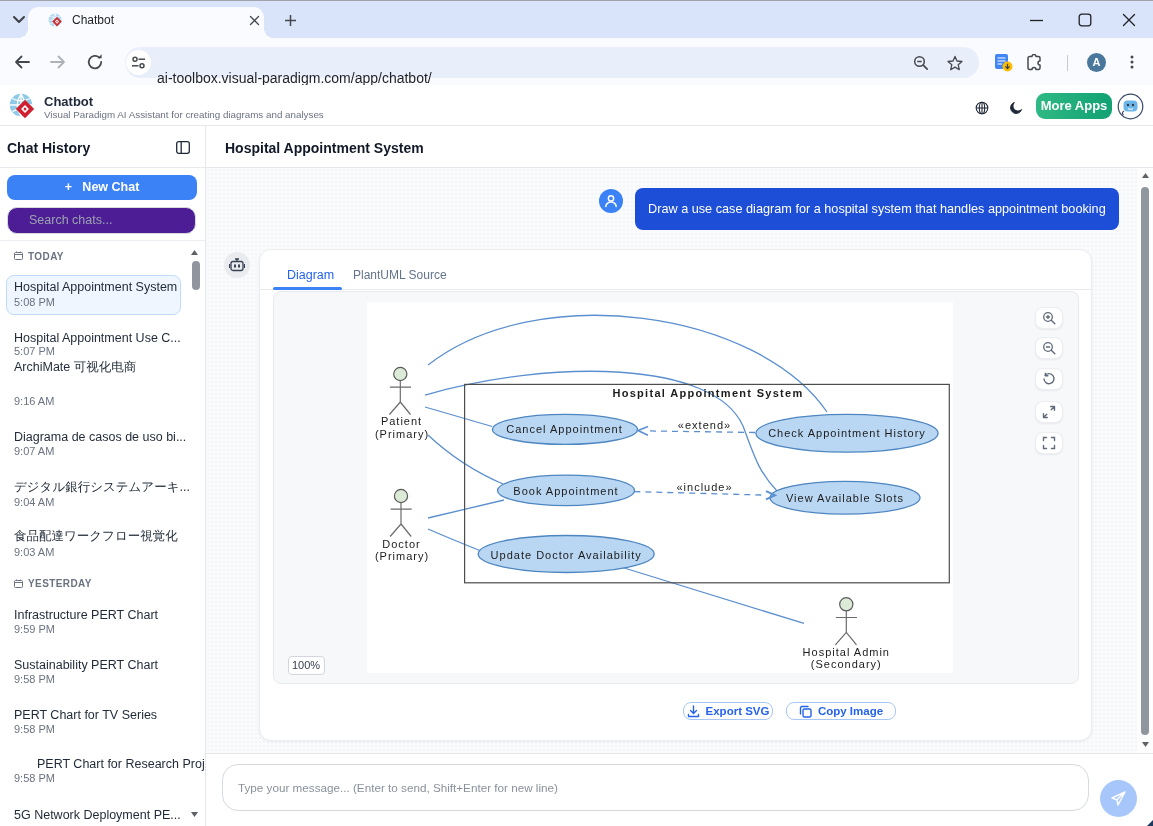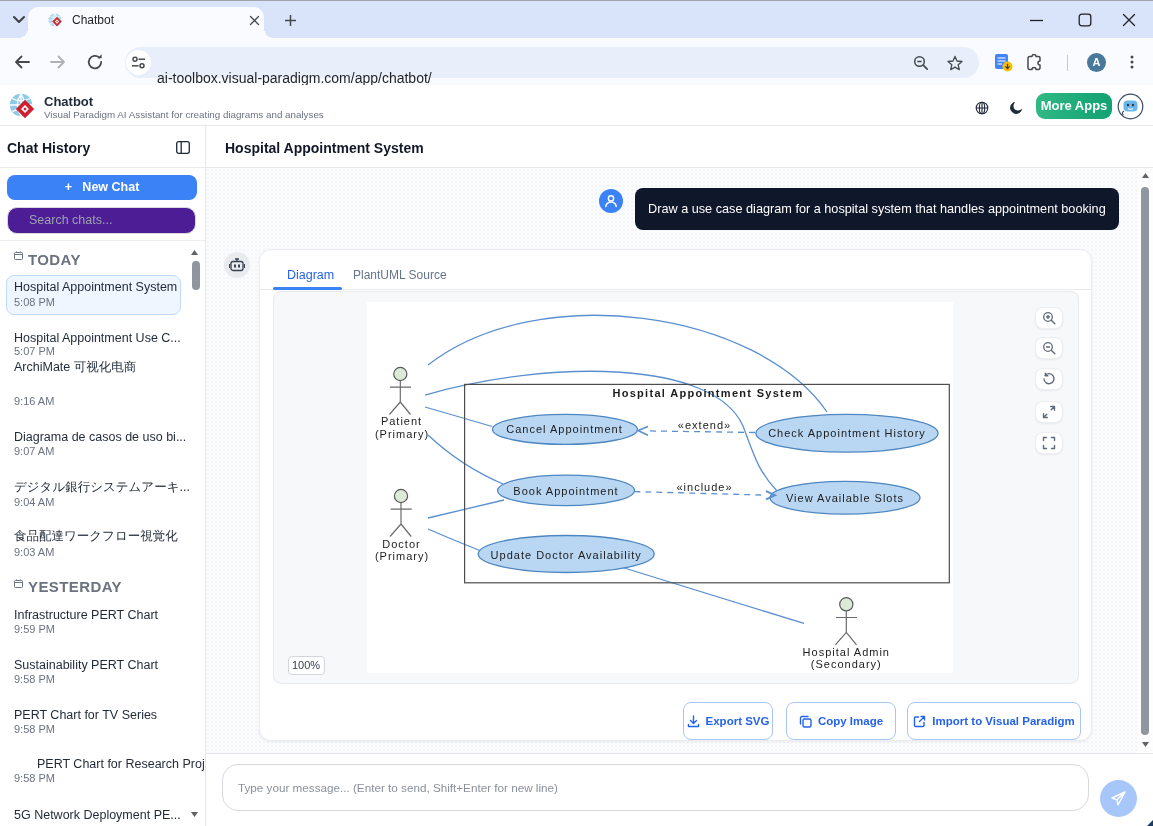--- a/index.html
+++ b/index.html
@@ -14,44 +14,44 @@
   #toolbar { left:0; top:38px; width:1153px; height:47px; background:#f9fbff; }
   #omnibox { left:125px; top:47px; width:854px; height:31px; background:#e9eefb; border-radius:16px; }
 
   
   #appheader { left:0; top:85px; width:1153px; height:41px; background:#fff; border-bottom:1px solid #e7e8ec; }
 
   
   #sidebar { left:0; top:126px; width:206px; height:700px; background:#fff; border-right:1px solid #e5e7eb; }
   #newchat { left:7px; width:190px; height:25px; background:#3b82f6; border-radius:8px; color:#fff; font-size:12.5px; font-weight:bold; text-align:center; line-height:25px; }
   #searchbox { left:7px; width:189px; height:27px; border:1px solid #d6dade; border-radius:10px; background:#4c1d95; color:#9ca3af; font-size:12.5px; line-height:25px; padding-left:21px; }
-  .sec-label { font-size:15px; font-weight:bold; color:#6b7280; letter-spacing:.4px; }
+  .sec-label { font-size:10px; font-weight:bold; color:#6b7280; letter-spacing:.4px; }
   .item-title { font-size:12.5px; color:#1f2937; white-space:nowrap; }
   .item-time { font-size:11px; color:#6b7280; }
 
   
   #mainhead { left:206px; top:126px; width:947px; height:42px; background:#fff; border-bottom:1px solid #e5e7eb; }
   #chatbg { left:206px; top:168px; width:931px; height:585px;
      background-color:#fafbfc;
      background-image:radial-gradient(circle, #f3f5f7 1px, rgba(0,0,0,0) 1px);
      background-size:4px 4px; }
-  #bubble { left:635px; top:188px; height:42px; background:#0f172a; border-radius:8px; color:#fff; font-size:12.7px; line-height:42px; padding:0 13px; white-space:nowrap; }
+  #bubble { left:635px; top:188px; height:42px; background:#1d4ed8; border-radius:8px; color:#fff; font-size:12.7px; line-height:42px; padding:0 13px; white-space:nowrap; }
   #avatar-user { left:599px; top:189px; width:24px; height:24px; border-radius:50%; background:#3b82f6; }
   #avatar-bot { left:224px; top:252px; width:26px; height:26px; border-radius:50%; background:#e9ebef; }
 
   #card { left:259px; top:249px; width:833px; height:492px; background:#fff; border:1px solid #ebedf1; border-radius:12px; box-shadow:0 1px 3px rgba(15,23,42,.06); }
   .tab-active { left:27px; top:18px; font-size:12.5px; color:#2563eb; }
   .tab-idle { left:93px; top:18px; font-size:12px; color:#64748b; }
   #tabline { left:0px; top:39px; width:831px; height:1px; background:#e8eaee; }
   #tabunder { left:13px; top:37px; width:69px; height:2.5px; background:#3b82f6; border-radius:2px; }
   #dpanel { left:13px; top:41px; width:806px; height:393px; background:#f7f8fa; border:1px solid #e7e9ed; border-radius:8px; overflow:hidden; }
   #canvas { left:93px; top:10px; width:586px; height:371px; background:#fff; }
   .toolbtn { left:761px; width:28px; height:22px; background:#fff; border:1px solid #eceef2; border-radius:8px; box-shadow:0 1px 2px rgba(15,23,42,.07); }
   #zoombadge { left:13.5px; top:364px; width:37px; height:19px; background:#fff; border:1px solid #d2d6dc; border-radius:4px; font-size:11px; color:#374151; text-align:center; line-height:17px; }
-  .exbtn { top:452px; height:38px; border:1px solid #a8c7f5; border-radius:8px; background:#fff; color:#2563eb; font-size:11.5px; font-weight:bold; white-space:nowrap; display:flex; align-items:center; justify-content:center; gap:6px; }
+  .exbtn { top:452px; height:18px; border:1px solid #a8c7f5; border-radius:8px; background:#fff; color:#2563eb; font-size:11.5px; font-weight:bold; white-space:nowrap; display:flex; align-items:center; justify-content:center; gap:6px; }
   
 
   #inputbar { left:206px; top:753px; width:947px; height:73px; background:#fff; border-top:1px solid #e5e7eb; }
   #msginput { left:16px; top:10px; width:867px; height:47px; border:1px solid #d6dade; border-radius:16px; background:#fff; color:#8a919b; font-size:11.7px; line-height:45px; padding-left:15px; }
   #sendbtn { left:894px; top:26px; width:37px; height:37px; border-radius:50%; background:#a7c7fb; }
 
   
   #mscroll { left:1137px; top:168px; width:16px; height:585px; background:#fdfdfe; }
   #mthumb { left:4px; top:19px; width:8px; height:548px; background:#90969e; border-radius:4px; }
 </style>
@@ -327,23 +327,20 @@
       </svg>
     <div class="abs" id="zoombadge">100%</div>
   </div>
   <div class="abs exbtn" style="left:423px;width:90px;"><svg width="13" height="13" viewBox="0 0 13 13">
         <path d="M6.5 1 V8 M3.5 5.5 L6.5 8.5 L9.5 5.5 M1.5 9.5 V11.5 H11.5 V9.5" fill="none" stroke="#2563eb" stroke-width="1.4" stroke-linecap="round" stroke-linejoin="round"></path>
       </svg>Export SVG</div>
   <div class="abs exbtn" style="left:526px;width:110px;"><svg width="13" height="13" viewBox="0 0 13 13">
         <rect x="4" y="4" width="8" height="8" rx="1.5" fill="none" stroke="#2563eb" stroke-width="1.4"></rect>
         <path d="M9 1.5 H3 A1.5 1.5 0 0 0 1.5 3 V9" fill="none" stroke="#2563eb" stroke-width="1.4" stroke-linecap="round"></path>
       </svg>Copy Image</div>
-  <div class="abs exbtn" style="left:647px;width:174px;"><svg width="13" height="13" viewBox="0 0 13 13">
-        <path d="M5.5 2 H2.5 A1 1 0 0 0 1.5 3 V10.5 A1 1 0 0 0 2.5 11.5 H10 A1 1 0 0 0 11 10.5 V7.5 M8 1.5 H11.5 V5 M11.5 1.5 L6.5 6.5" fill="none" stroke="#2563eb" stroke-width="1.4" stroke-linecap="round" stroke-linejoin="round"></path>
-      </svg>Import to Visual Paradigm</div>
 </div>
 
 <div class="abs" id="inputbar">
   <div class="abs" id="msginput">Type your message... (Enter to send, Shift+Enter for new line)</div>
   <div class="abs" id="sendbtn"></div>
   <svg class="abs" style="left:904px;top:36px;" width="17" height="17" viewBox="0 0 17 17">
       <path d="M15 2 L8 15 L7 9.8 L2 8 Z M15 2 L7 9.8" fill="none" stroke="#fff" stroke-width="1.4" stroke-linejoin="round"></path>
     </svg>
 </div>
 

